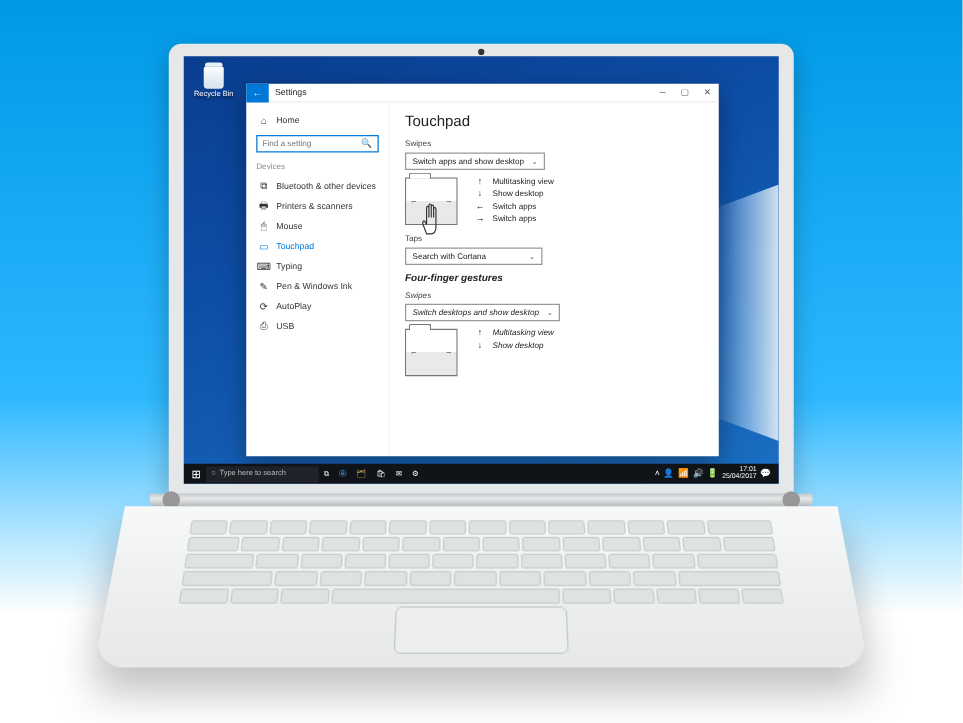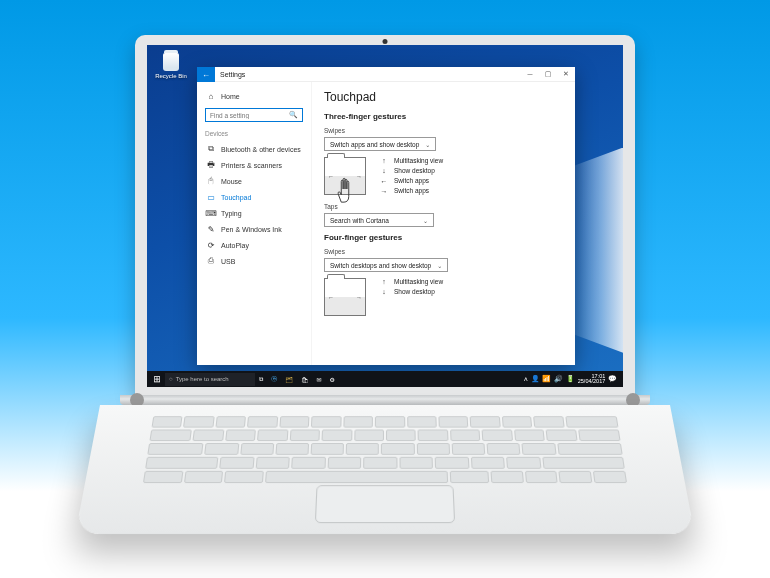--- a/index.html
+++ b/index.html
@@ -328,21 +328,20 @@
             <div class="side-item">
               <span class="side-icon">⎙</span>
               <span>USB</span>
             </div>
           </div>
 
           <div class="content">
             <h1>Touchpad</h1>
 
             <div class="section">
-              <h2>Three-finger gestures</h2>
               <div class="lbl">Swipes</div>
               <div class="dropdown">
                 <span>Switch apps and show desktop</span>
                 <span class="chev">⌄</span>
               </div>
               <div class="gesture-row">
                 <div class="gesture-art">
                   <div class="gradbox"></div>
                   <div class="tab"></div>
                   <div class="arrows">
@@ -372,21 +371,21 @@
                     </div>
                 </div>
               </div>
               <div class="lbl">Taps</div>
               <div class="dropdown">
                 <span>Search with Cortana</span>
                 <span class="chev">⌄</span>
               </div>
             </div>
 
-            <div class="section" style="">
+            <div class="section" style="font-style:italic;">
               <h2>Four-finger gestures</h2>
               <div class="lbl">Swipes</div>
               <div class="dropdown">
                 <span>Switch desktops and show desktop</span>
                 <span class="chev">⌄</span>
               </div>
               <div class="gesture-row">
                 <div class="gesture-art">
                   <div class="gradbox"></div>
                   <div class="tab"></div>

